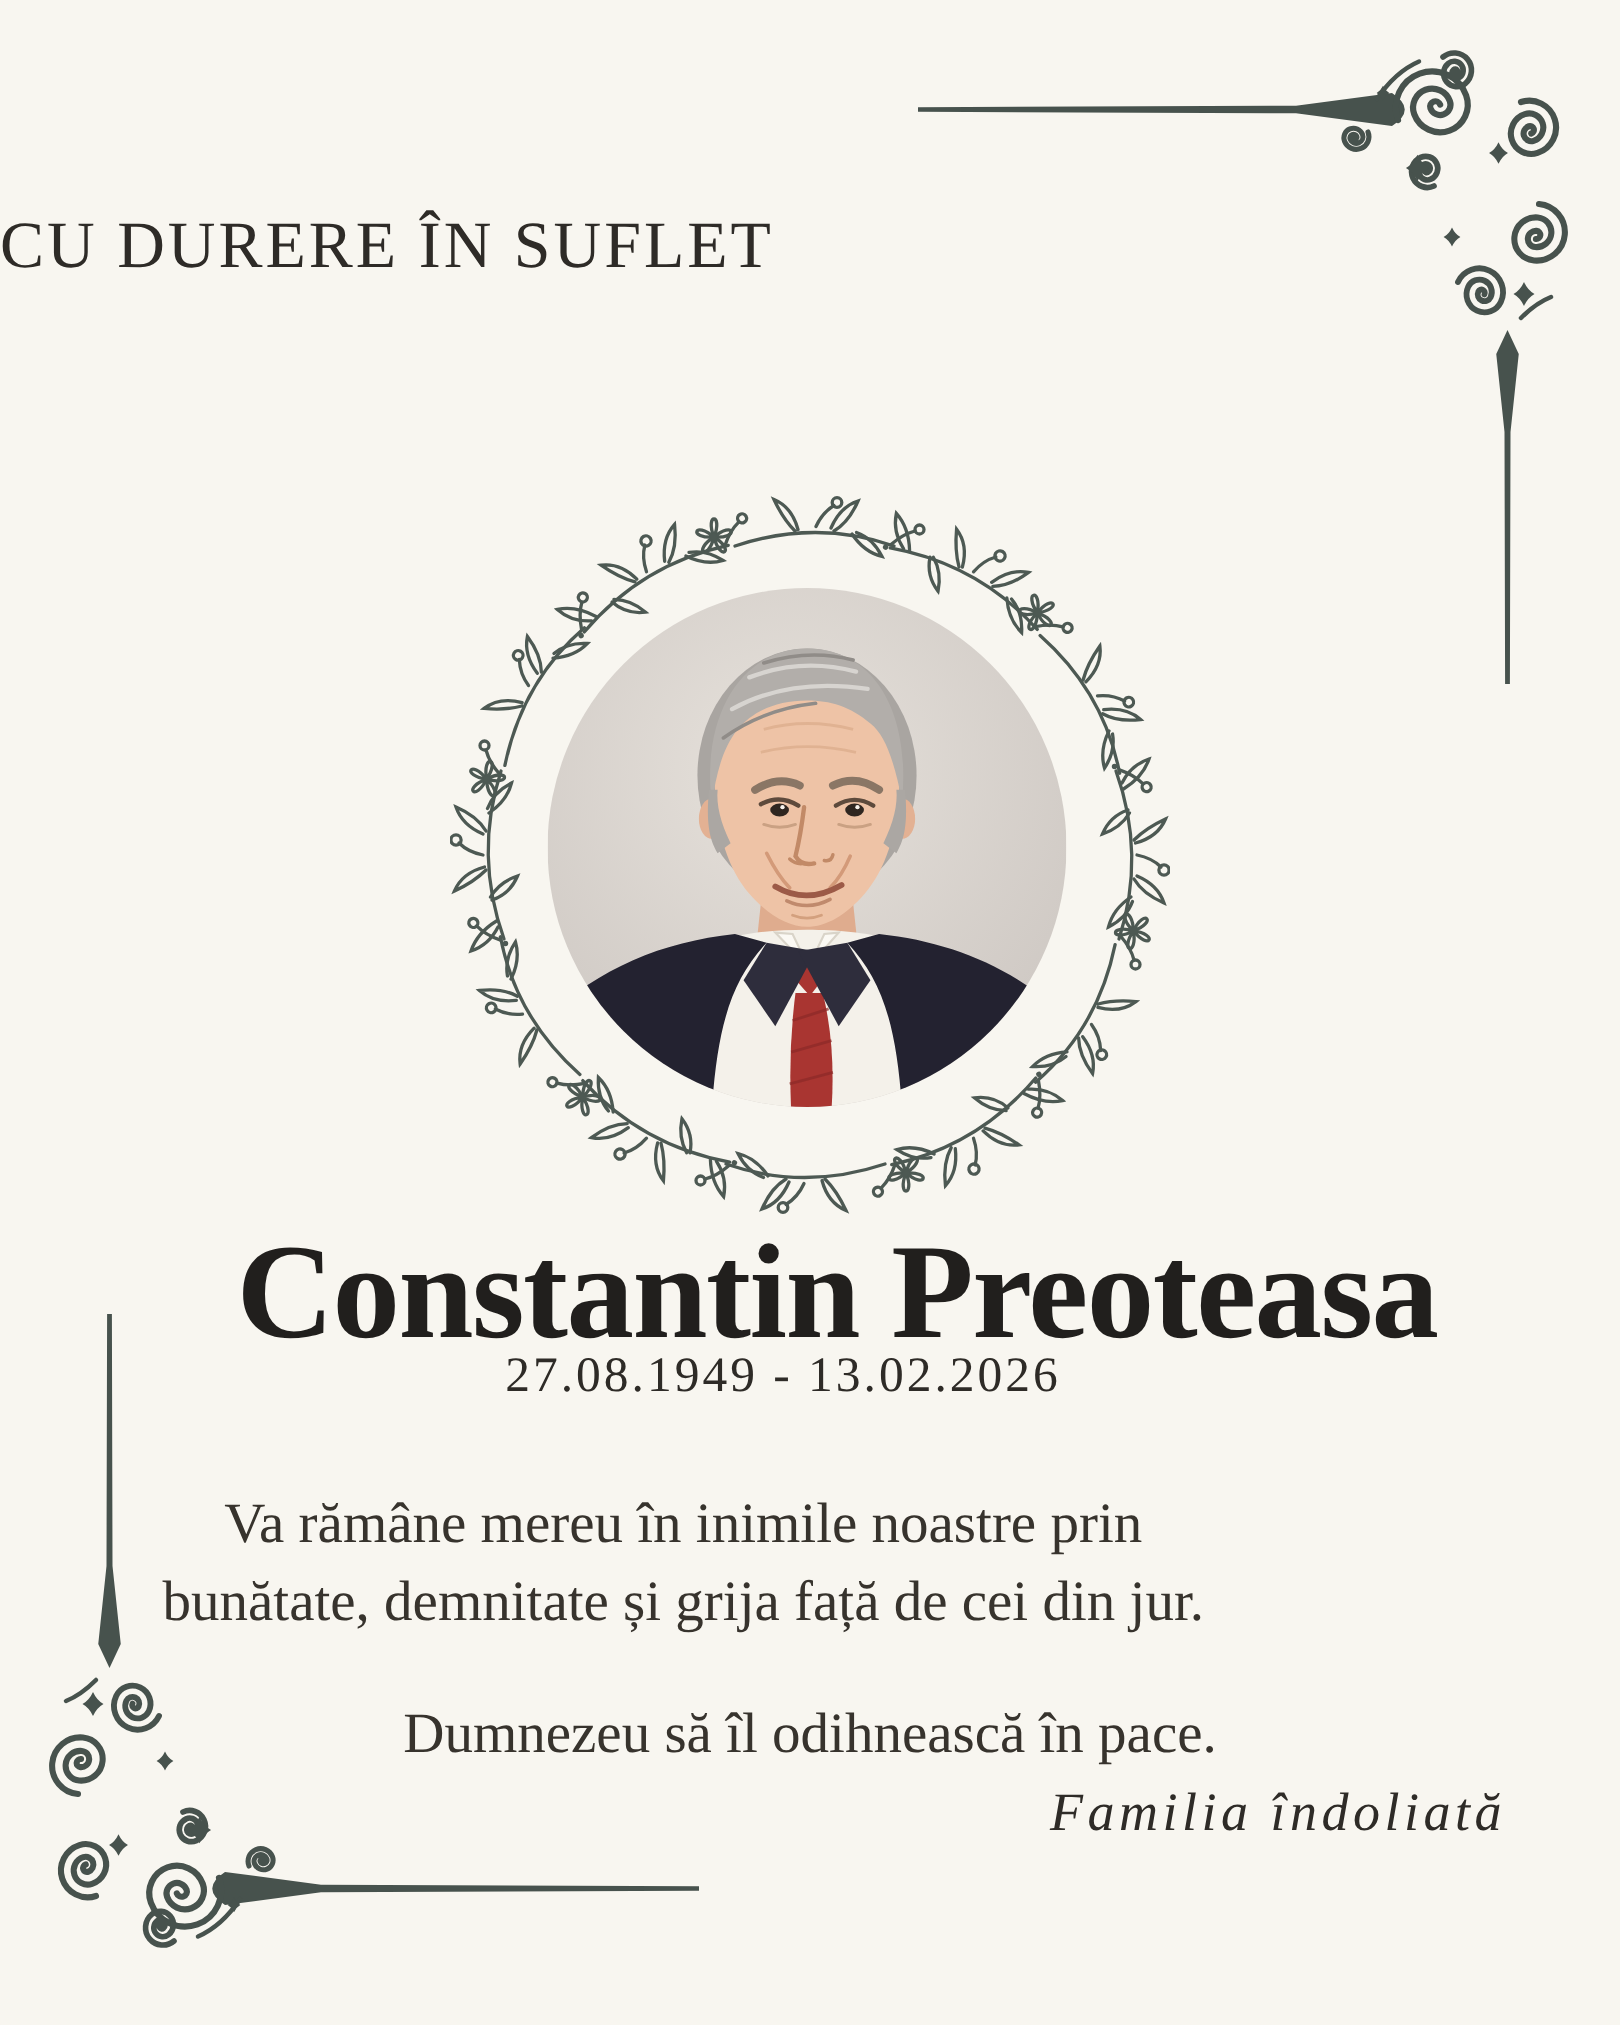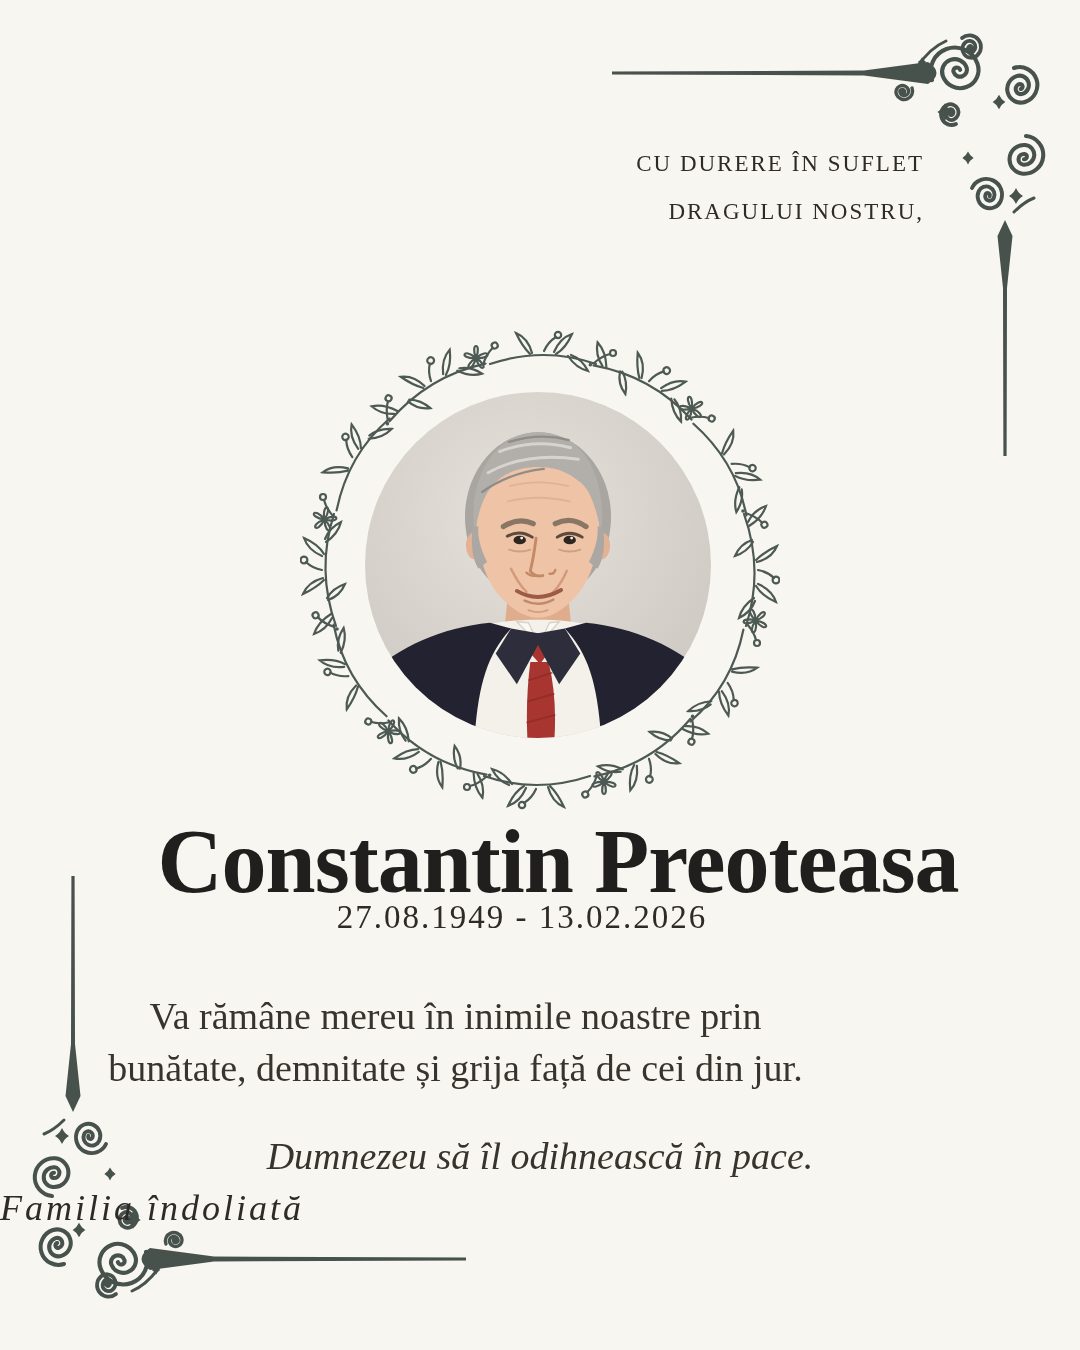--- a/index.html
+++ b/index.html
@@ -5,22 +5,22 @@
   html,body{margin:0;padding:0;}
   body{
     width:1080px;height:1350px;position:relative;overflow:hidden;
     background:#f8f6f0;
     font-family:"Liberation Serif","DejaVu Serif",serif;
     color:#2c2925;
   }
   .abs{position:absolute;}
   
   .announcement{
-    top:140px;left:0;width:924px;text-align:right;
-    font-size:23px;line-height:48px;letter-spacing:2px;
+    top:140px;left:0;width:924px;text-align:left;
+    font-size:44px;line-height:48px;letter-spacing:2px;
     color:#2e2b27;
   }
   .announcement span{display:block;}
   
   .wreath-svg{top:330px;left:300px;width:480px;height:480px;color:#4d5953;}
   .portrait-svg{top:392px;left:365px;width:346px;height:346px;}
   
   .name{
     top:796px;left:0;width:1080px;margin:18px;text-align:center;
     font-size:90px;line-height:96px;font-weight:700;letter-spacing:-1px;
@@ -31,25 +31,25 @@
     font-size:33px;line-height:40px;letter-spacing:2px;color:#2e2b27;
   }
   
   .tribute{
     top:952px;left:0;width:911px;text-align:center;
     font-size:38px;line-height:52px;color:#37332d;
   }
   .tribute span{display:block;}
   .prayer{
     top:1095px;left:0;width:1080px;text-align:center;
-    font-size:38px;line-height:46px;color:#37332d;font-style:italic;
+    font-size:38px;line-height:46px;color:#37332d;
   }
   
   .signature{
-    top:1186px;left:0;width:1004px;text-align:left;
+    top:1186px;left:0;width:1004px;text-align:right;
     font-style:italic;font-size:36px;line-height:44px;letter-spacing:3px;color:#2e2b27;
   }
   
   .corner{width:440px;height:440px;color:#47524d;}
   .corner.tr{top:26px;left:612px;}
   .corner.bl{top:866px;left:26px;transform:rotate(180deg);}
 </style>
 </head>
 <body>
 
@@ -102,21 +102,20 @@
     <use href="#dm" transform="translate(333 86) scale(1.1)"></use>
     <use href="#dm" transform="translate(387 76) scale(0.9)"></use>
     <use href="#dm" transform="translate(356 132) scale(0.8)"></use>
     <use href="#dm" transform="translate(404 170)"></use>
     <use href="#dm" transform="translate(310 36) scale(0.6)"></use>
   </g>
 </svg>
 
 <header class="abs announcement">
   <span>CU DURERE ÎN SUFLET</span>
-  <span>DRAGULUI NOSTRU,</span>
 </header>
 
 <svg class="abs wreath-svg" viewBox="0 0 480 480" xmlns="http://www.w3.org/2000/svg" aria-hidden="true">
   <defs>
     <path id="pt" d="M0 0C-6.5 -16 6.5 -16 0 0Z"></path>
     <g id="sprigA" fill="none" stroke="currentColor" stroke-width="2.2" stroke-linecap="round">
       <path d="M184 36 Q240 16 296 34"></path>
       <path d="M196 31 Q188 18 176 14 Q180 26 192 32"></path>
       <path d="M210 28 Q214 40 226 45 Q222 33 212 27"></path>
       <path d="M232 23 Q228 8 216 3 Q222 16 230 24"></path>

